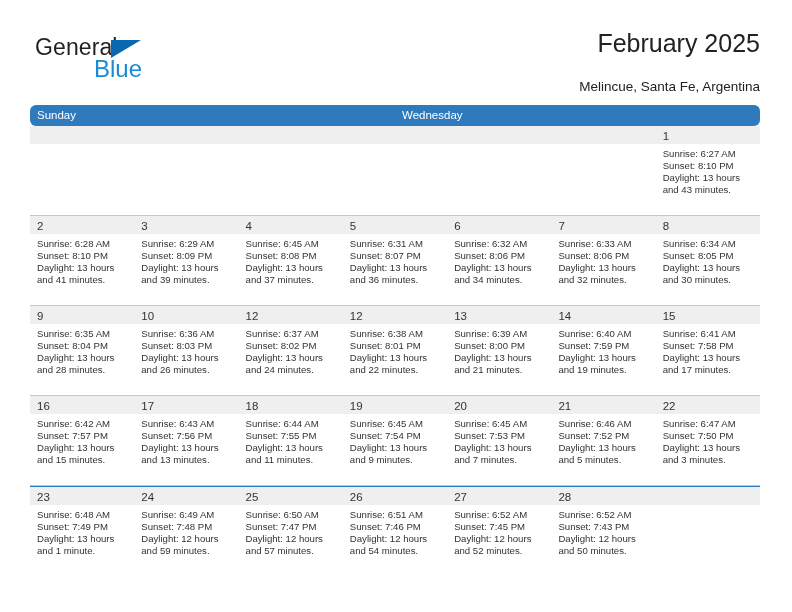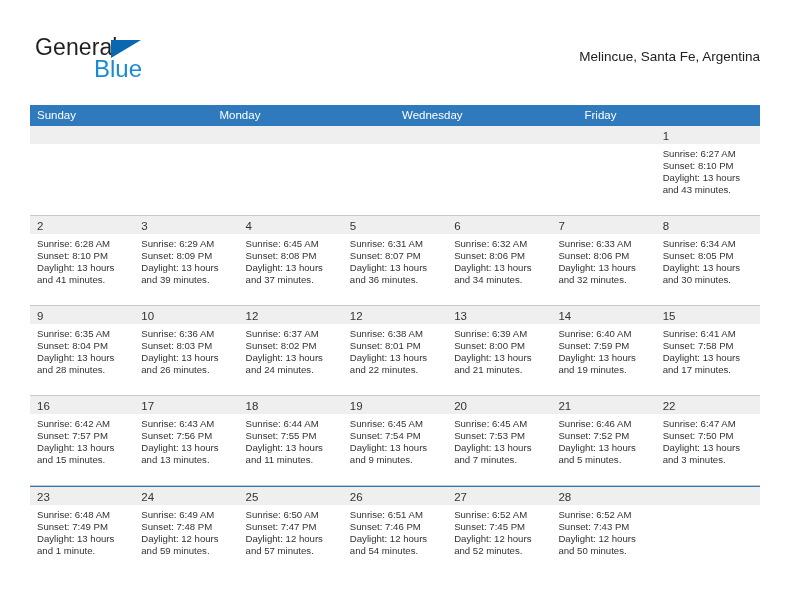--- a/index.html
+++ b/index.html
@@ -86,20 +86,21 @@
   .calendar {
     position: absolute;
     left: 30px;
     top: 105px;
     width: 730px;
   }
   .weekdays {
     display: flex;
     background: #2f79bd;
     height: 21px;
+    border-radius: 6px;
   }
   .weekday {
     flex: 1 1 0;
     color: #ffffff;
     font-size: 11.5px;
     line-height: 21px;
     padding-left: 7px;
     box-sizing: border-box;
     white-space: nowrap;
     overflow: hidden;
@@ -155,32 +156,31 @@
 
   <div class="header">
 
     <div class="brand">
       <span class="brand-general">General</span>
       <span class="brand-tri"></span>
       <span class="brand-blue">Blue</span>
     </div>
 
     <div class="title-block">
+      <div class="cal-title">February 2025</div>
       <div class="cal-subtitle">Melincue, Santa Fe, Argentina</div>
     </div>
 
   </div>
 
   <div class="calendar">
 
     <div class="weekdays">
       <div class="weekday">Sunday</div>
-      <div class="weekday">Monday</div>
       <div class="weekday">Wednesday</div>
-      <div class="weekday">Friday</div>
     </div>
 
     <div id="weeks-container">
         <div class="week">
           <div class="day empty">
             <div class="day-band"><span class="day-num"></span></div>
           </div>
           <div class="day empty">
             <div class="day-band"><span class="day-num"></span></div>
           </div>

